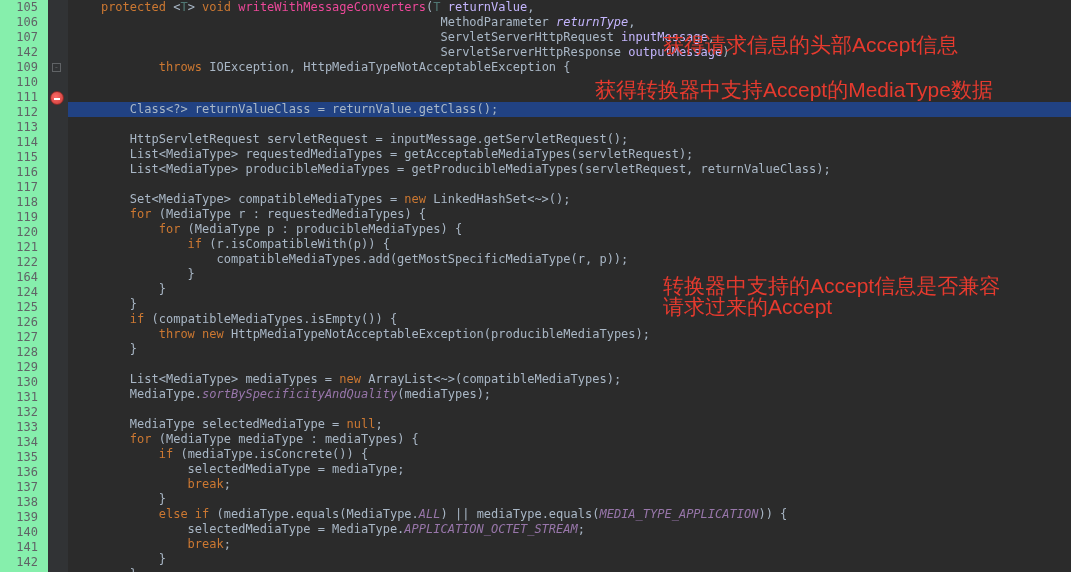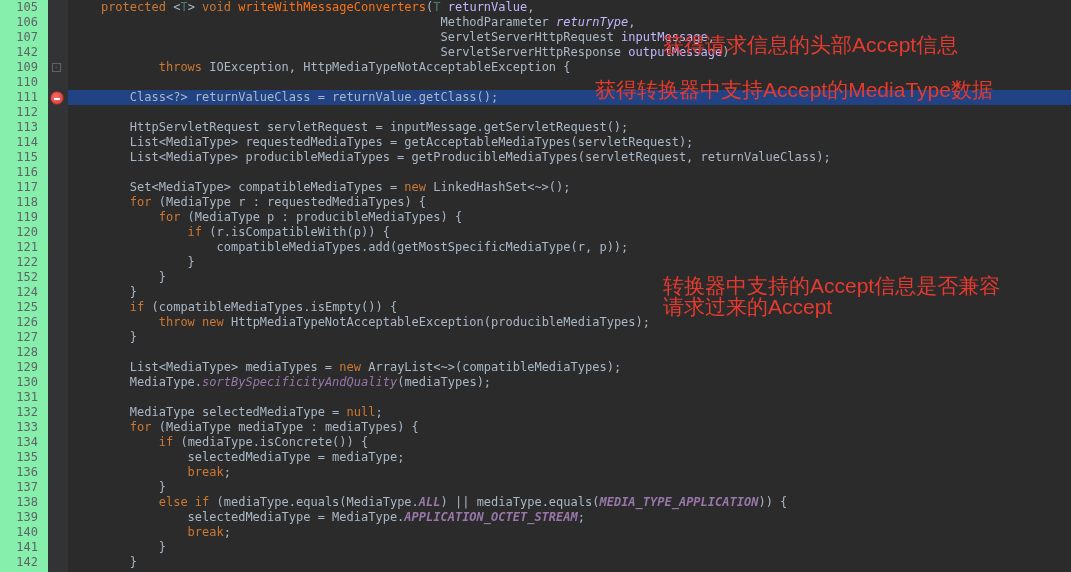--- a/index.html
+++ b/index.html
@@ -73,31 +73,32 @@
     white-space: pre;
   }
   .line {
     height: 15px;
     line-height: 15px;
     padding-left: 4px;
   }
   .line.hl {
     background: #214283;
     color: #a9b7c6;
+    margin-top: 12px;
   }
   
   .kw { color: #cc7832; }
   .ty { color: #a9b7c6; }
-  .mn { color: #f97316; } 
+  .mn { color: #ec4899; } 
   .st { color: #a9b7c6; }
   .op { color: #a9b7c6; } 
   .it { font-style: italic; }
   .pa { color: #c4b5fd; } 
   .tp { color: #507874; } 
-  .cst { color: #9876aa; font-style: italic; font-weight: bold; }
+  .cst { color: #9876aa; font-style: italic; }
   .sf { color: #9876aa; font-style: italic; }
 
   .anno {
     position: absolute;
     color: #e63a2e;
     font-family: "Microsoft YaHei", sans-serif;
     font-size: 21px;
     font-weight: 400;
     pointer-events: none;
   }
@@ -118,21 +119,21 @@
       <div class="ln">113</div>
       <div class="ln">114</div>
       <div class="ln">115</div>
       <div class="ln">116</div>
       <div class="ln">117</div>
       <div class="ln">118</div>
       <div class="ln">119</div>
       <div class="ln">120</div>
       <div class="ln">121</div>
       <div class="ln">122</div>
-      <div class="ln">152</div>
+      <div class="ln">164</div>
       <div class="ln">124</div>
       <div class="ln">125</div>
       <div class="ln">126</div>
       <div class="ln">127</div>
       <div class="ln">128</div>
       <div class="ln">129</div>
       <div class="ln">130</div>
       <div class="ln">131</div>
       <div class="ln">132</div>
       <div class="ln">133</div>

